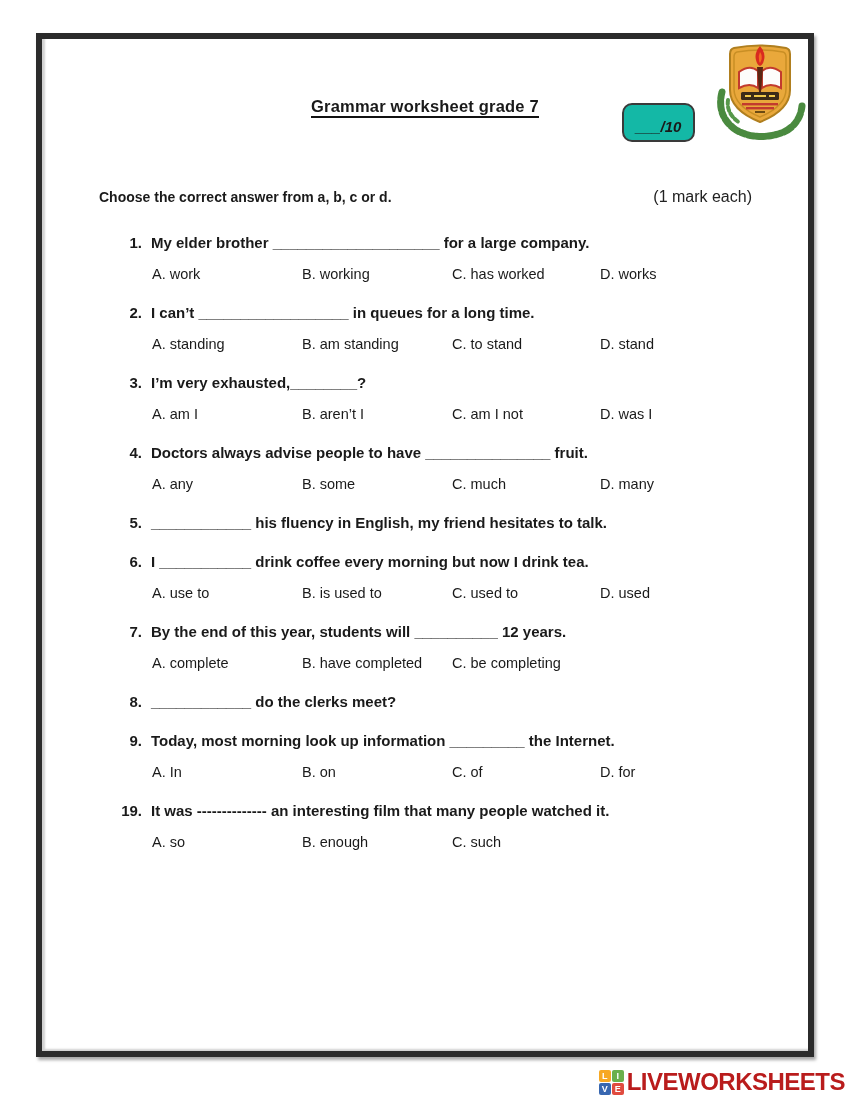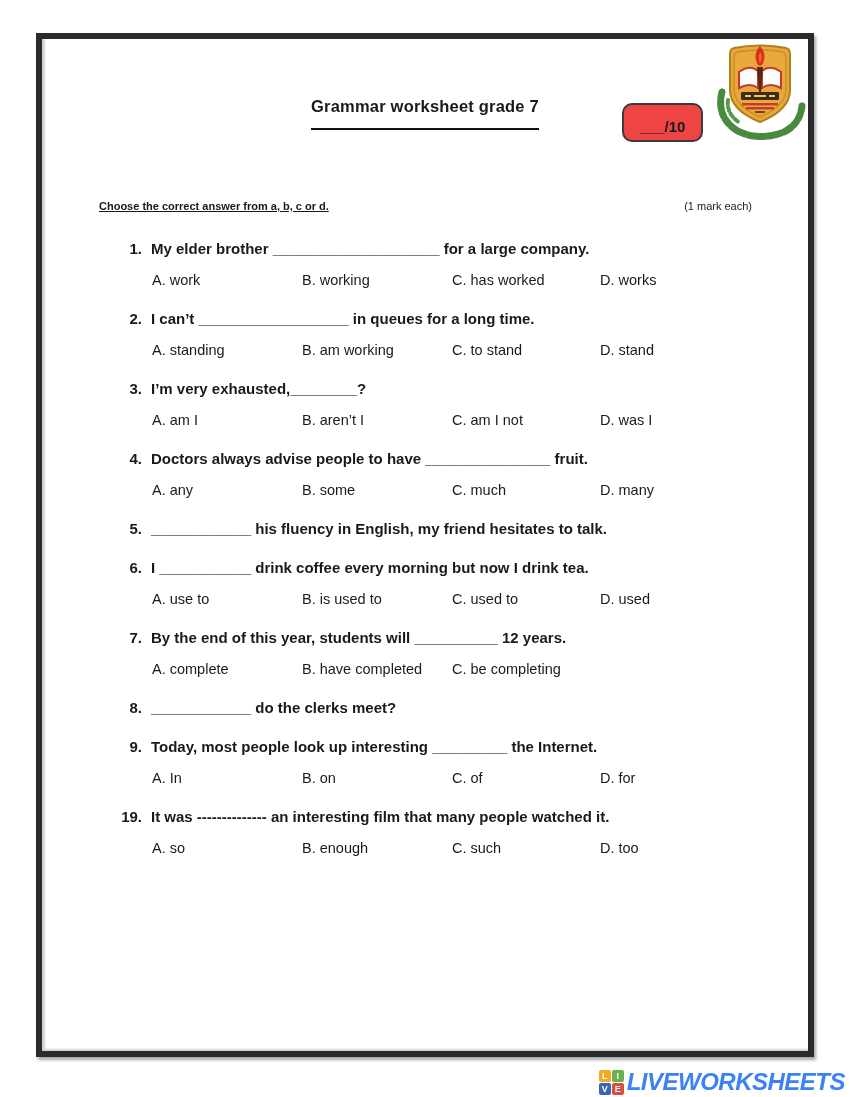--- a/index.html
+++ b/index.html
@@ -18,40 +18,41 @@
     box-shadow: inset 3px -2px 2px rgba(0,0,0,0.18), 2px 3px 3px rgba(0,0,0,0.35);
     background:#fff;
   }
   .content { position:absolute; inset:0; }
 
   .title-row { margin-top:58px; text-align:center; }
   .page-title {
     display:inline-block;
     font-size:16.5px; font-weight:bold;
     border-bottom:2px solid #111;
-    padding-bottom:12px;
+    padding-bottom:0;
     letter-spacing:0.2px;
   }
   .score-box {
     position:absolute; left:580px; top:64px;
-    width:81px; height:39px;
+    width:73px; height:39px;
     border:2.5px solid #3a3a3a; border-radius:10px;
     display:flex; align-items:flex-end; justify-content:center;
     padding-bottom:5px;
     font-weight:bold; font-size:15px;
-    background:#ef4444;
+    background:#14b8a6;
+    font-style:italic;
   }
   .crest { position:absolute; left:672px; top:1px; width:92px; height:100px; }
 
   .instruction-row {
     display:flex; justify-content:space-between; align-items:baseline;
     margin:70px 56px 0 57px;
   }
-  .instruction-text { font-weight:bold; font-size:11px;text-decoration:underline; }
-  .marks-note { font-size:11px; color:#222; }
+  .instruction-text { font-weight:bold; font-size:14px; }
+  .marks-note { font-size:16px; color:#222; }
 
   .questions { margin:27px 20px 0 73px; }
   .q-block { margin-bottom:19px; }
   .q-line { display:flex; font-weight:bold; font-size:15px; line-height:20px; white-space:nowrap; }
   .q-num { width:27px; text-align:right; margin-right:9px; flex:none; }
   .q-options {
     display:grid; grid-template-columns:150px 150px 148px auto;
     margin:11px 0 0 37px;
     font-size:14.5px; line-height:20px; white-space:nowrap;
   }
@@ -131,21 +132,21 @@
         </div>
       </div>
 
       <div class="q-block">
         <div class="q-line">
             <span class="q-num">2.</span>
             <span class="q-text">I can’t __________________ in queues for a long time.</span>
           </div>
         <div class="q-options">
           <span>A. standing</span>
-          <span>B. am working</span>
+          <span>B. am standing</span>
           <span>C. to stand</span>
           <span>D. stand</span>
         </div>
       </div>
 
       <div class="q-block">
         <div class="q-line">
             <span class="q-num">3.</span>
             <span class="q-text">I’m very exhausted,________?</span>
           </div>
@@ -205,48 +206,47 @@
       <div class="q-block">
         <div class="q-line">
             <span class="q-num">8.</span>
             <span class="q-text">____________ do the clerks meet?</span>
           </div>
       </div>
 
       <div class="q-block">
         <div class="q-line">
             <span class="q-num">9.</span>
-            <span class="q-text">Today, most people look up interesting _________ the Internet.</span>
+            <span class="q-text">Today, most morning look up information _________ the Internet.</span>
           </div>
         <div class="q-options">
           <span>A. In</span>
           <span>B. on</span>
           <span>C. of</span>
           <span>D. for</span>
         </div>
       </div>
 
       <div class="q-block">
         <div class="q-line">
             <span class="q-num">19.</span>
             <span class="q-text">It was -------------- an interesting film that many people watched it.</span>
           </div>
         <div class="q-options">
           <span>A. so</span>
           <span>B. enough</span>
           <span>C. such</span>
-          <span>D. too</span>
         </div>
       </div>
 
     </div>
   </div>
 </div>
 
 <div class="footer">
   <div class="lw-grid">
     <span class="lw-cell" style="background: rgb(247, 168, 35);">L</span>
     <span class="lw-cell" style="background: rgb(106, 176, 76);">I</span>
     <span class="lw-cell" style="background: rgb(56, 103, 176);">V</span>
     <span class="lw-cell" style="background: rgb(224, 75, 63);">E</span>
   </div>
-  <span class="lw-word" style="color: #3b82f6; font-style: italic;">LIVEWORKSHEETS</span>
+  <span class="lw-word" style="color: #b91c1c;">LIVEWORKSHEETS</span>
 </div>
 
 </body></html>

